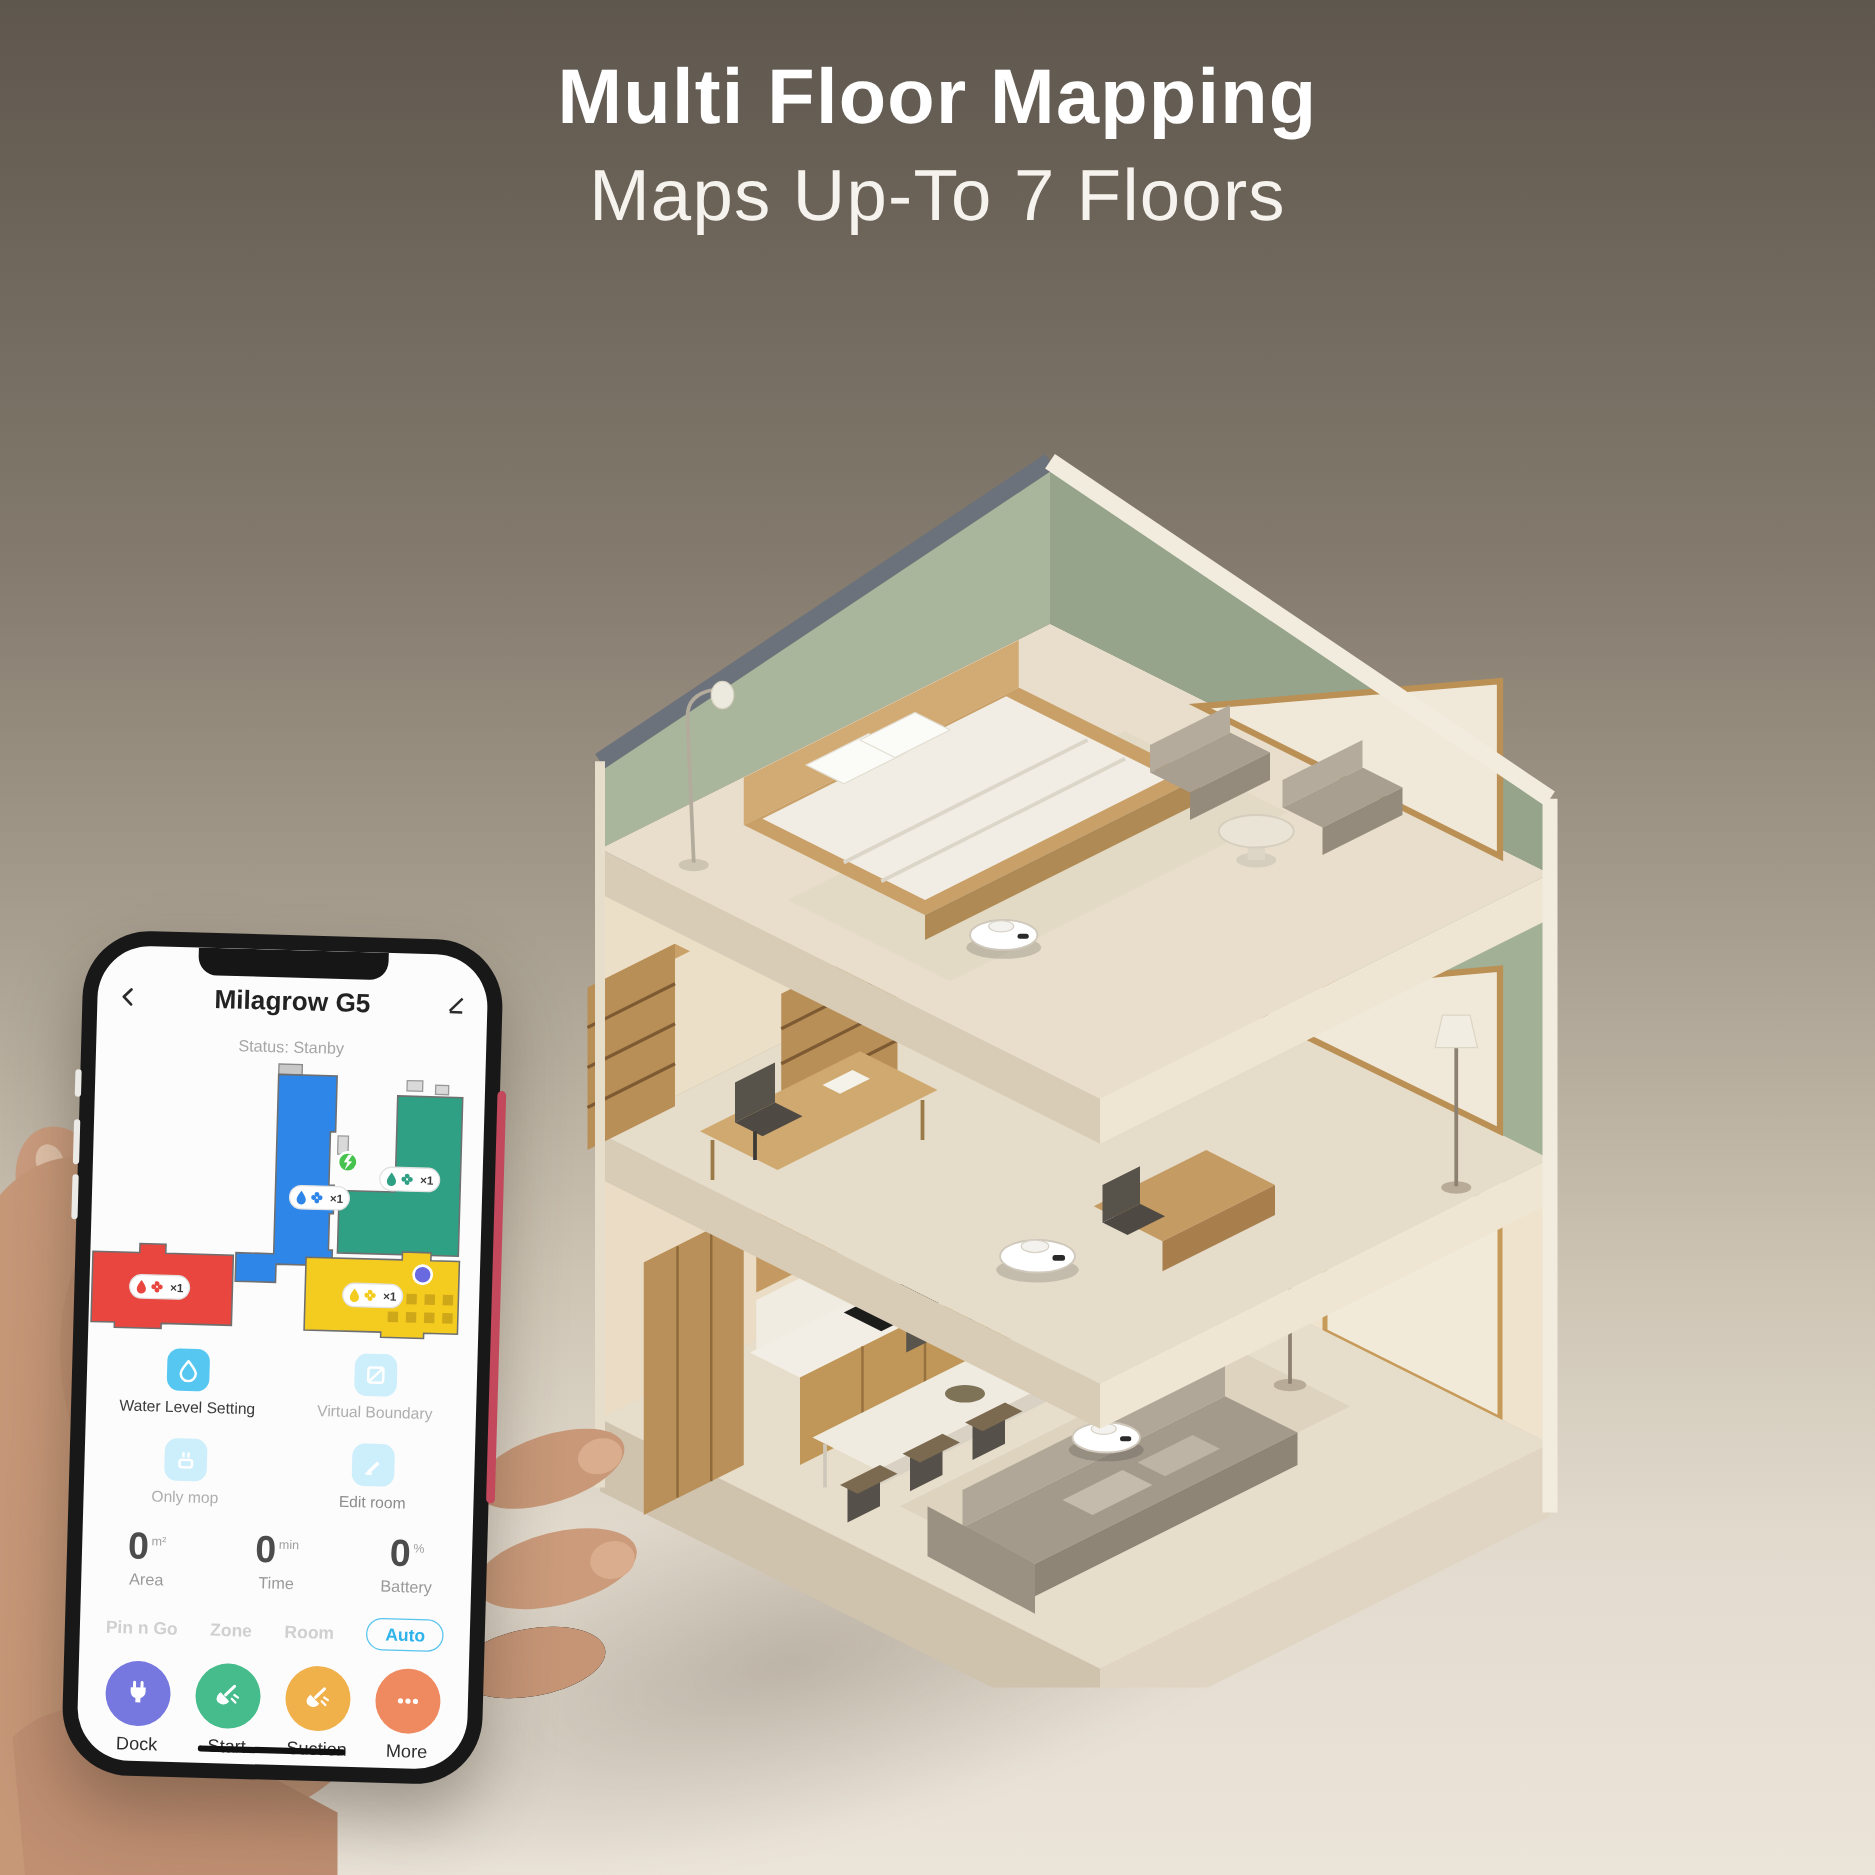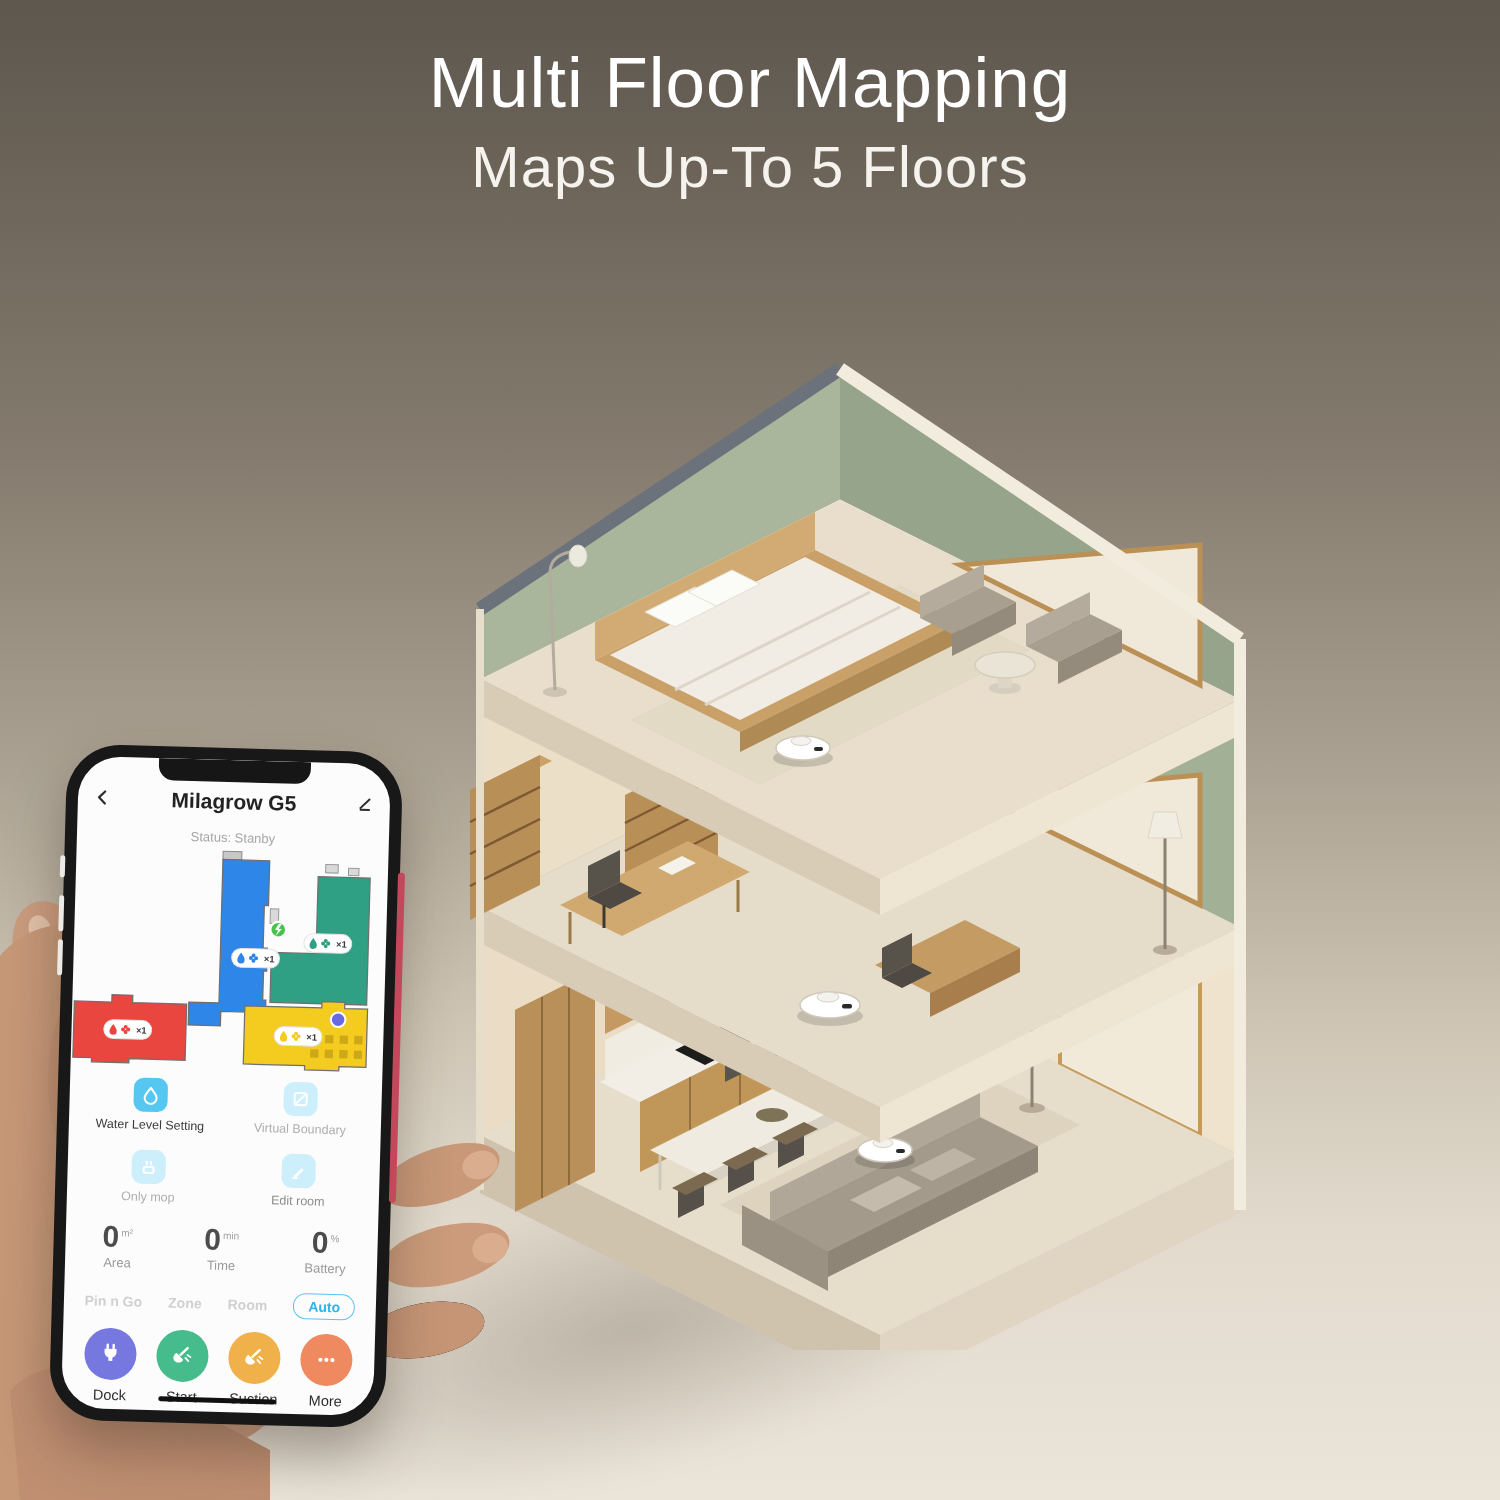--- a/index.html
+++ b/index.html
@@ -3,21 +3,21 @@
 <meta charset="utf-8">
 <style>
   html,body{margin:0;padding:0;background:#3a352f;}
   .stage{
     position:relative;width:1500px;height:1500px;overflow:hidden;
     font-family:"Liberation Sans",sans-serif;
     background:linear-gradient(180deg,#5e574e 0%,#6a6257 10%,#847b6e 30%,#a89f90 50%,#cdc4b4 68%,#e2dacd 82%,#ebe4d9 100%);
   }
   
   .headline{position:absolute;top:42px;left:0;width:100%;text-align:center;color:#fff;}
-  .headline h1{margin:0;font-size:71px;font-weight:400;letter-spacing:1px;}
+  .headline h1{margin:0;font-size:62px;font-weight:700;letter-spacing:1px;}
   .headline h2{margin:10px 0 0 0;font-size:58px;font-weight:400;color:#f6f3ee;letter-spacing:1px;}
   
   .house{position:absolute;left:420px;top:360px;width:850px;height:990px;z-index:1;}
   .house-shadow{position:absolute;left:180px;top:1180px;width:900px;height:300px;z-index:0;
     background:radial-gradient(ellipse at 50% 50%,rgba(108,98,82,.34),rgba(108,98,82,0) 68%);
     transform:rotate(-14deg);filter:blur(10px);}
   
   .hand{position:absolute;left:-10px;top:830px;width:560px;height:670px;z-index:2;}
   
   .phone{position:absolute;left:58px;top:748px;width:336px;height:676px;z-index:3;
@@ -55,21 +55,21 @@
   .control .clb{margin-top:7px;font-size:14.5px;font-weight:500;color:#2e2e2e;}
   .home-bar{position:absolute;bottom:9px;left:50%;transform:translateX(-50%);width:118px;height:5px;background:#111;border-radius:3px;}
 </style>
 </head>
 <body>
 
 <div class="stage">
 
   <div class="headline">
     <h1>Multi Floor Mapping</h1>
-    <h2>Maps Up-To 5 Floors</h2>
+    <h2>Maps Up-To 7 Floors</h2>
   </div>
 
   <div class="house-shadow"></div>
 
   <svg class="house" viewBox="0 0 850 990">
 
     <g>
       <polygon points="60,775 420,595 420,405 60,585" fill="#eadcc5"></polygon>
       <polygon points="420,595 820,795 820,605 420,405" fill="#f0e3cd"></polygon>
       <polygon points="640,705 780,775 780,605 640,535" fill="#f2ead9" stroke="#c69a58" stroke-width="4"></polygon>

